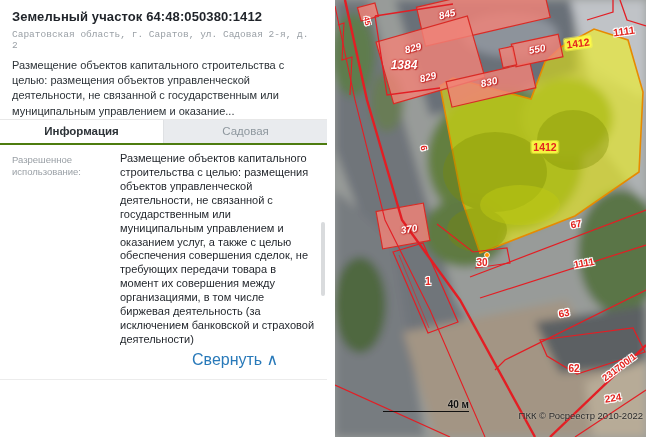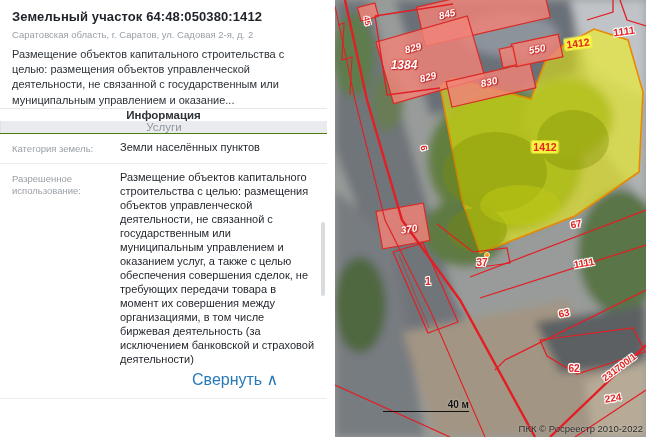--- a/index.html
+++ b/index.html
@@ -3,29 +3,29 @@
 <meta charset="utf-8">
 <style>
   * { margin:0; padding:0; box-sizing:border-box; }
   html,body { font-family:"Liberation Sans", sans-serif; }
   .screen { position:relative; width:646px; height:437px; overflow:hidden; background:#fff; }
 
   
   .panel { position:absolute; left:0; top:0; width:327px; height:437px; background:#fff; z-index:5; }
   .panel-header { padding:9px 12px 0 12px; }
   .p-title { font-size:13px; font-weight:bold; color:#1f2329; letter-spacing:.1px; }
-  .p-address { font-size:9.5px; color:#9aa0a6; margin-top:5px; }
+  .p-address { font-size:9.5px; color:#9aa0a6; margin-top:5px;font-family:Liberation Mono, monospace; }
   .p-desc { font-size:11px; color:#2d3338; line-height:1.38; margin-top:7px; }
   .p-links { display:flex; align-items:center; margin-top:9px; padding-bottom:7px; }
   .p-link { font-size:11px; color:#2879b9; margin-right:22px; cursor:pointer; }
   .hdr-icons { margin-left:auto; display:flex; align-items:center; gap:10px; }
   .hicon { width:16px; height:16px; color:#8a93a0; cursor:pointer; }
   .star-glyph { font-size:15px; color:#8a93a0; line-height:16px; }
 
-  .tabs { display:flex; height:26px; border-top:1px solid #e8e8e8; border-bottom:6px solid #4d7c0f;flex-direction:column; }
+  .tabs { display:flex; height:26px; border-top:1px solid #e8e8e8; border-bottom:2px solid #4d7c0f; }
   .tab { flex:1; display:flex; align-items:center; justify-content:center; font-size:11.5px; cursor:pointer; }
   .tab.active { background:#fff; color:#2d3338; font-weight:bold; }
   .tab.inactive { background:#e9ebee; color:#8e979e; border-left:1px solid #dfe1e4; }
 
   .row { display:flex; padding:7px 12px 8px 12px; border-bottom:1px solid #ececec; }
   .row .lbl { width:108px; flex:none; font-size:9.5px; color:#9aa0a6; padding-top:2px; line-height:1.3; }
   .row .val { flex:1; font-size:11px; color:#1f2329; line-height:1.27; }
   .collapse-link { display:inline-block; margin-left:72px; margin-top:3px; font-size:16px; color:#2879b9; cursor:pointer; }
   .scroll-thumb { position:absolute; right:2px; top:222px; width:4px; height:74px; background:#d9dbdd; border-radius:2px; }
 
@@ -36,44 +36,40 @@
   .maplbl { position:absolute; white-space:nowrap; font-weight:bold; }
   .maplbl.building { color:#fff; font-style:italic; font-size:10px;
      text-shadow:0 0 2px rgba(214,40,40,.95), 0 0 2px rgba(214,40,40,.8), 1px 1px 1px rgba(180,20,20,.8); }
   .maplbl.parcel { color:#e3231e; font-size:10px;
      text-shadow:0 0 2px #fff, 0 0 2px #fff, 1px 1px 0 #fff, -1px -1px 0 #fff, 1px -1px 0 #fff, -1px 1px 0 #fff; }
   .maplbl.selected { color:#e3231e; font-size:10.5px; background:rgba(255,252,70,.9);
      padding:0 2px; border-radius:2px; box-shadow:0 0 0 1px rgba(255,252,70,.5); }
   .scalebar { position:absolute; left:48px; top:399px; width:86px; text-align:right; }
   .scalebar .sb-label { font-size:10px; font-weight:bold; color:#111; text-shadow:0 0 2px rgba(255,255,255,.6); }
   .scalebar .sb-line { margin-top:1px; height:0; border-top:1.5px solid #111; }
-  .attribution { position:absolute; right:3px; bottom:3px; font-size:9.5px; color:#2a2a2a;
+  .attribution { position:absolute; right:3px; bottom:16px; font-size:9.5px; color:#2a2a2a;
      text-shadow:0 0 2px rgba(255,255,255,.45); }
 </style>
 </head>
 <body>
 
 <div class="screen">
 
   <div class="panel">
     <div class="panel-header">
       <div class="p-title">Земельный участок 64:48:050380:1412</div>
       <div class="p-address">Саратовская область, г. Саратов, ул. Садовая 2-я, д. 2</div>
       <div class="p-desc">Размещение объектов капитального строительства с целью: размещения объектов управленческой деятельности, не связанной с государственным или муниципальным управлением и оказание...</div>
     </div>
 
     <div class="tabs">
       <div class="tab active">Информация</div>
-      <div class="tab inactive">Услуги</div>
+      <div class="tab inactive">Садовая</div>
     </div>
 
-    <div class="row">
-      <div class="lbl">Категория земель:</div>
-      <div class="val">Земли населённых пунктов</div>
-    </div>
     <div class="row">
       <div class="lbl">Разрешенное использование:</div>
       <div class="val">
         <span>Размещение объектов капитального строительства с целью: размещения объектов управленческой деятельности, не связанной с государственным или муниципальным управлением и оказанием услуг, а также с целью обеспечения совершения сделок, не требующих передачи товара в момент их совершения между организациями, в том числе биржевая деятельность (за исключением банковской и страховой деятельности)</span>
         <br>
         <span class="collapse-link">Свернуть ∧</span>
       </div>
     </div>
 
     <div class="scroll-thumb"></div>
@@ -167,21 +163,21 @@
         <div class="maplbl building" style="left: 69px; top: 65px; transform: translate(-50%, -50%) rotate(0deg); font-size: 12px;">1384</div>
         <div class="maplbl building" style="left: 93px; top: 77px; transform: translate(-50%, -50%) rotate(-15deg);">829</div>
         <div class="maplbl building" style="left: 154px; top: 82px; transform: translate(-50%, -50%) rotate(-12deg);">830</div>
         <div class="maplbl building" style="left: 202px; top: 49px; transform: translate(-50%, -50%) rotate(-11deg);">550</div>
         <div class="maplbl building" style="left: 74px; top: 229px; transform: translate(-50%, -50%) rotate(-8deg);">370</div>
         <div class="maplbl selected" style="left: 243px; top: 43px; transform: translate(-50%, -50%) rotate(-8deg);">1412</div>
         <div class="maplbl selected" style="left: 210px; top: 147px; transform: translate(-50%, -50%) rotate(0deg);">1412</div>
         <div class="maplbl parcel" style="left: 289px; top: 31px; transform: translate(-50%, -50%) rotate(-8deg); font-size: 10.5px;">1111</div>
         <div class="maplbl parcel" style="left: 32px; top: 21px; transform: translate(-50%, -50%) rotate(76deg); font-size: 8px;">45</div>
         <div class="maplbl parcel" style="left: 89px; top: 148px; transform: translate(-50%, -50%) rotate(80deg); font-size: 9px;">6</div>
-        <div class="maplbl parcel" style="left: 147px; top: 262px; transform: translate(-50%, -50%) rotate(0deg);">37</div>
+        <div class="maplbl parcel" style="left: 147px; top: 262px; transform: translate(-50%, -50%) rotate(0deg);">30</div>
         <div class="maplbl parcel" style="left: 241px; top: 224px; transform: translate(-50%, -50%) rotate(-10deg);">67</div>
         <div class="maplbl parcel" style="left: 249px; top: 263px; transform: translate(-50%, -50%) rotate(-10deg);">1111</div>
         <div class="maplbl parcel" style="left: 93px; top: 281px; transform: translate(-50%, -50%) rotate(0deg);">1</div>
         <div class="maplbl parcel" style="left: 229px; top: 313px; transform: translate(-50%, -50%) rotate(-10deg);">63</div>
         <div class="maplbl parcel" style="left: 239px; top: 368px; transform: translate(-50%, -50%) rotate(0deg);">62</div>
         <div class="maplbl parcel" style="left: 284px; top: 367px; transform: translate(-50%, -50%) rotate(-37deg); font-size: 9.5px;">231700/1</div>
         <div class="maplbl parcel" style="left: 278px; top: 398px; transform: translate(-50%, -50%) rotate(-8deg);">224</div>
       </div>
 
     <div class="scalebar">

